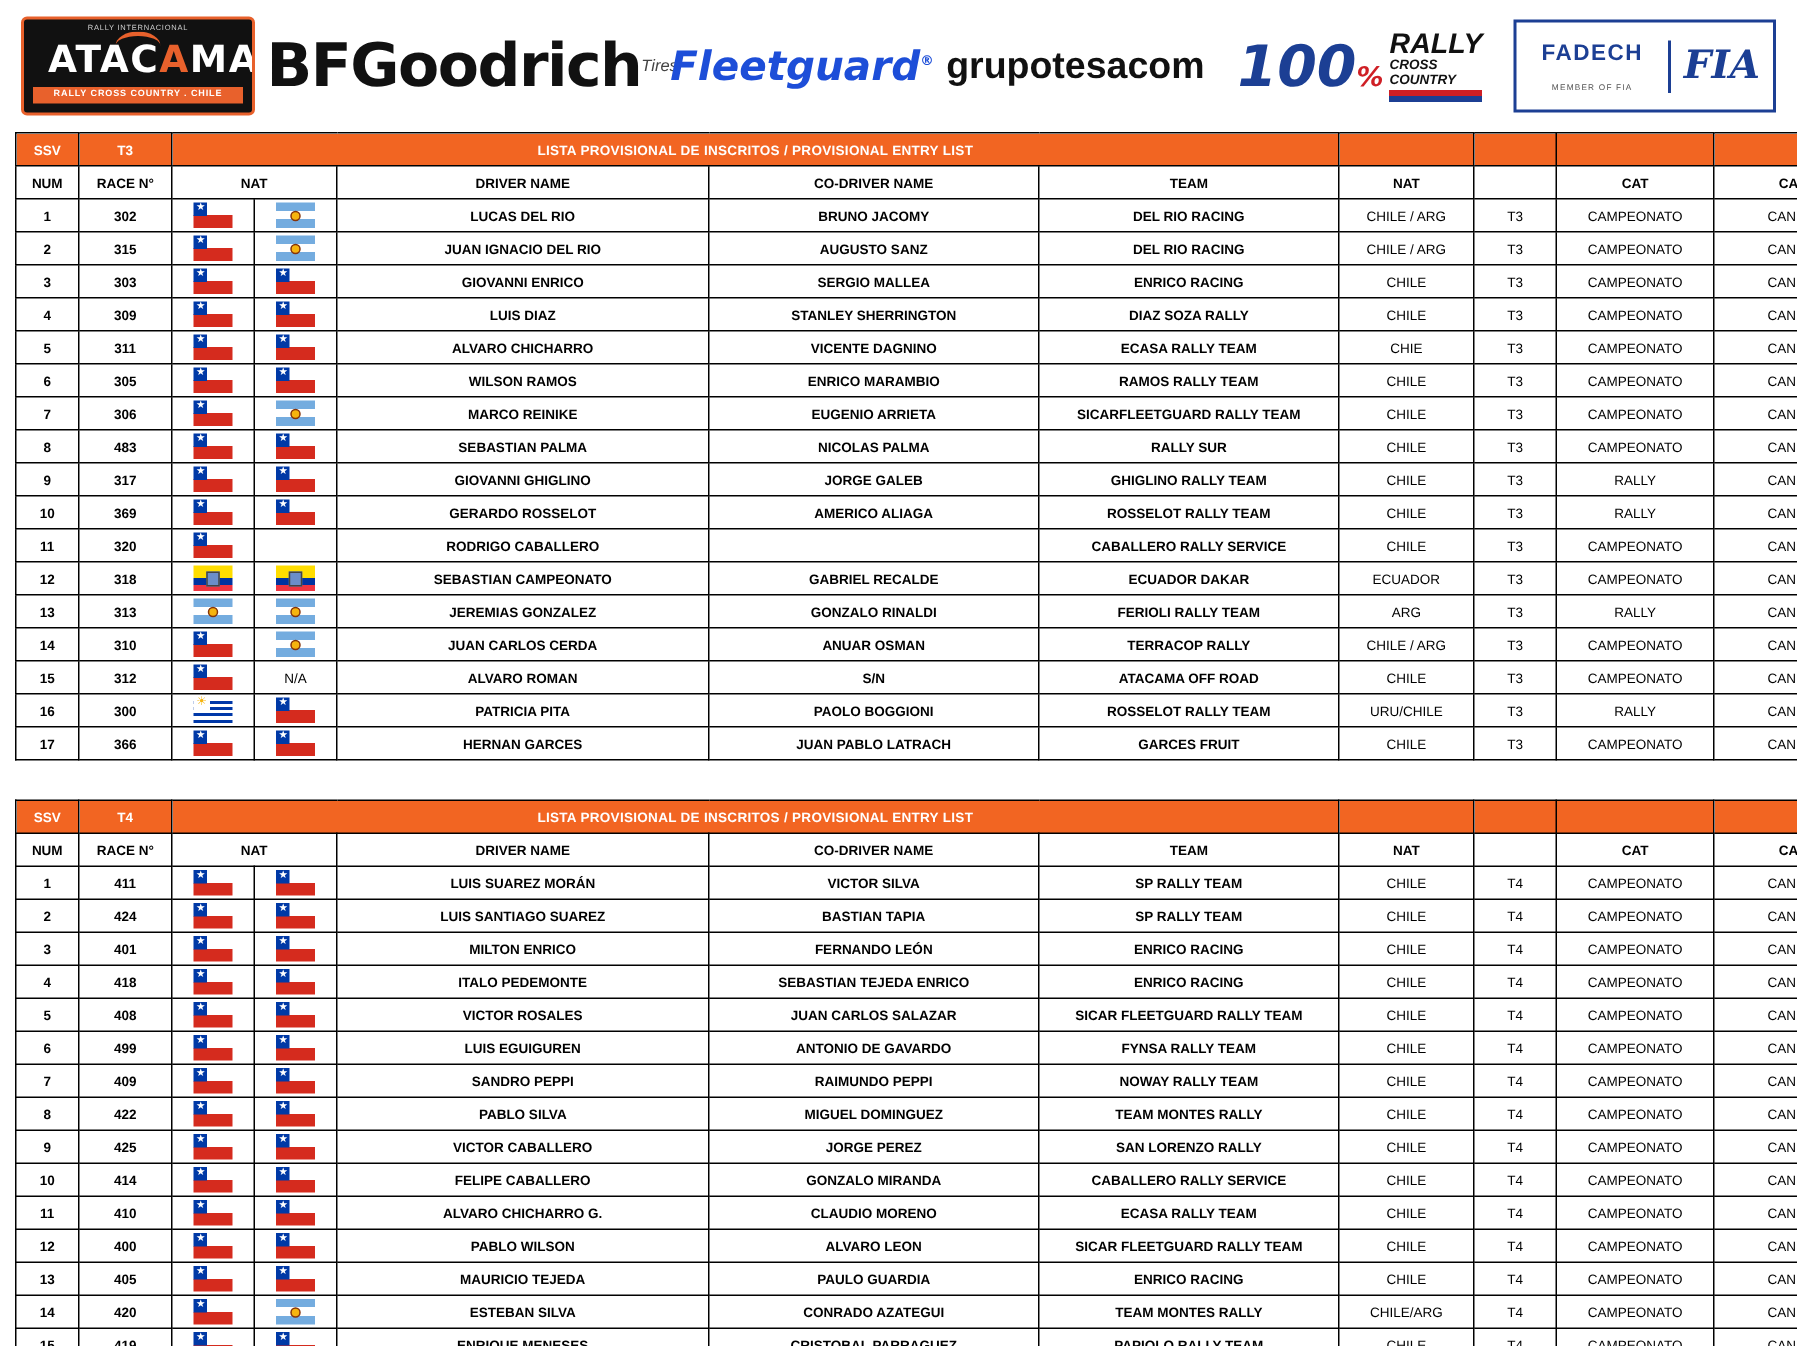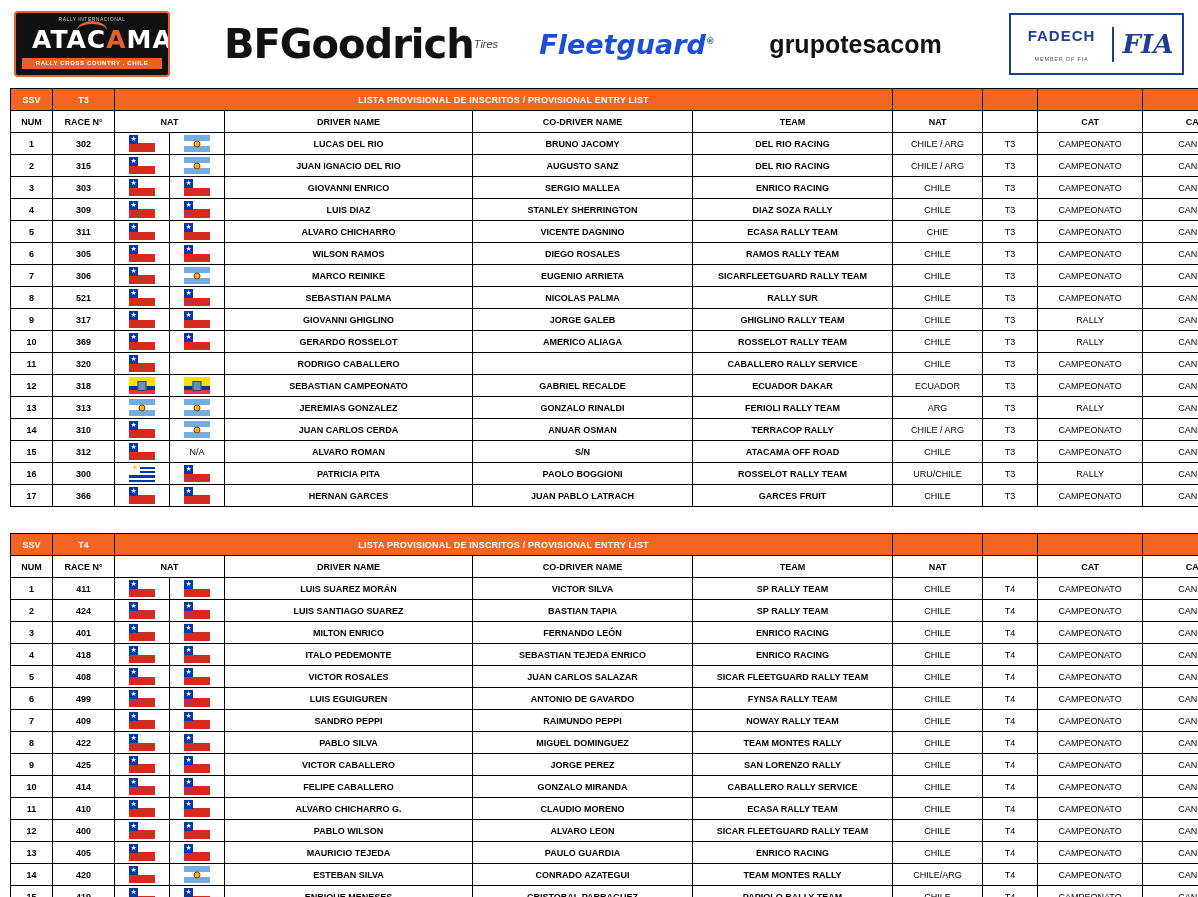--- a/index.html
+++ b/index.html
@@ -230,20 +230,32 @@
     <div class="logo logo-fg">
       <div class="name"><span>Fleetguard</span><span class="reg">®</span></div>
       <div class="block"></div>
     </div>
 
     <div class="logo logo-tesacom">
       <div class="l1">grupo</div>
       <div class="l2">tesacom</div>
     </div>
 
+    <div class="logo logo-100">
+      <div>
+        <div class="hundred"><span>100</span><span class="pct">%</span></div>
+      </div>
+      <div class="rcc">
+        <div class="r1">RALLY</div>
+        <div class="r2">CROSS</div>
+        <div class="r2">COUNTRY</div>
+        <div class="underline"></div>
+        <div class="underline2"></div>
+      </div>
+    </div>
 
     <div class="logo logo-fia">
       <div class="left">
         <div class="nm">FADECH</div>
         <div class="sub">MEMBER OF FIA</div>
       </div>
       <div class="right">
         <div class="fia">FIA</div>
       </div>
     </div>
@@ -351,21 +363,21 @@
           <td>T3</td>
           <td>CAMPEONATO</td>
           <td>CAN AM</td>
         </tr>
         <tr class="data">
           <td class="num">6</td>
           <td class="num">305</td>
           <td class="flagcell"><span class="flag flag-chile"></span></td>
           <td class="flagcell"><span class="flag flag-chile"></span></td>
           <td class="name">WILSON RAMOS</td>
-          <td class="name">DIEGO ROSALES</td>
+          <td class="name">ENRICO MARAMBIO</td>
           <td class="name">RAMOS RALLY TEAM</td>
           <td>CHILE</td>
           <td>T3</td>
           <td>CAMPEONATO</td>
           <td>CAN AM</td>
         </tr>
         <tr class="data">
           <td class="num">7</td>
           <td class="num">306</td>
           <td class="flagcell"><span class="flag flag-chile"></span></td>
@@ -373,21 +385,21 @@
           <td class="name">MARCO REINIKE</td>
           <td class="name">EUGENIO ARRIETA</td>
           <td class="name">SICARFLEETGUARD RALLY TEAM</td>
           <td>CHILE</td>
           <td>T3</td>
           <td>CAMPEONATO</td>
           <td>CAN AM</td>
         </tr>
         <tr class="data">
           <td class="num">8</td>
-          <td class="num">521</td>
+          <td class="num">483</td>
           <td class="flagcell"><span class="flag flag-chile"></span></td>
           <td class="flagcell"><span class="flag flag-chile"></span></td>
           <td class="name">SEBASTIAN PALMA</td>
           <td class="name">NICOLAS PALMA</td>
           <td class="name">RALLY SUR</td>
           <td>CHILE</td>
           <td>T3</td>
           <td>CAMPEONATO</td>
           <td>CAN AM</td>
         </tr>

